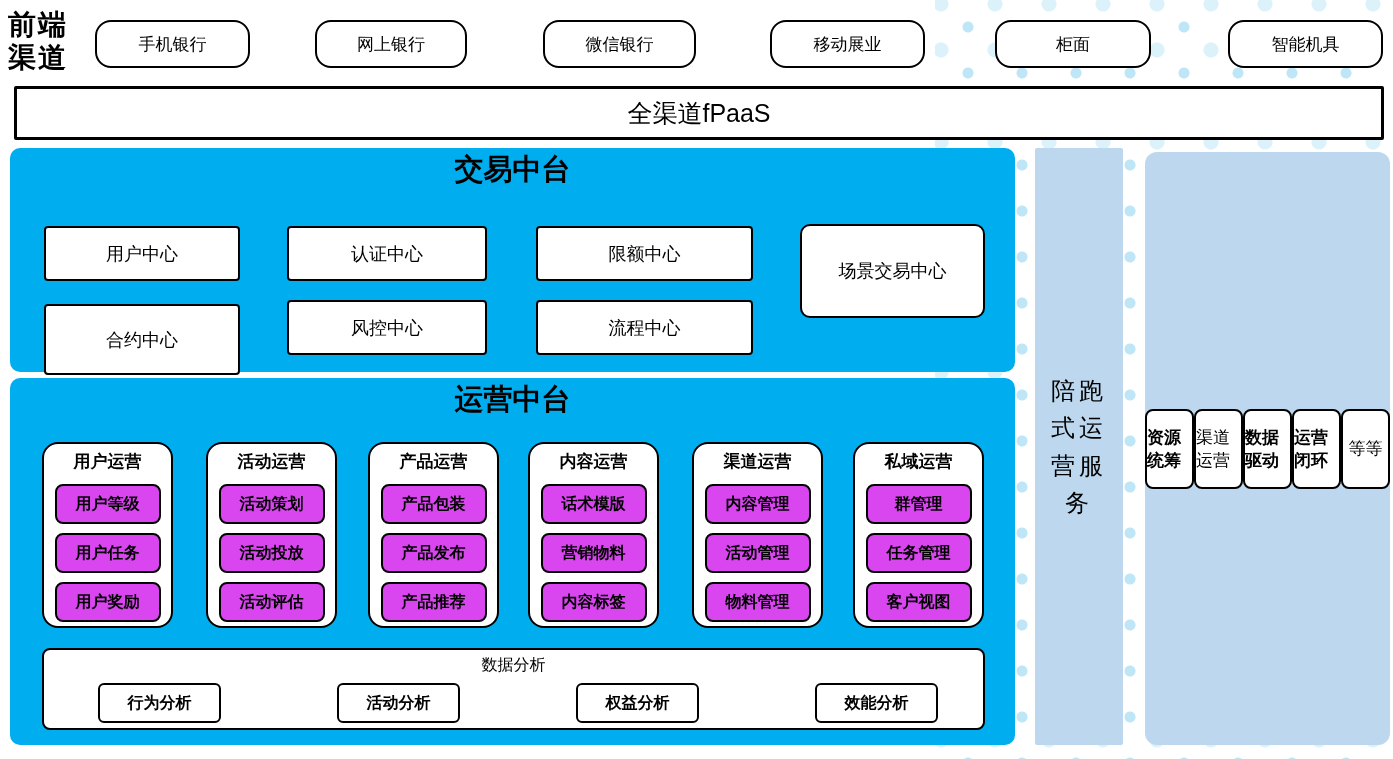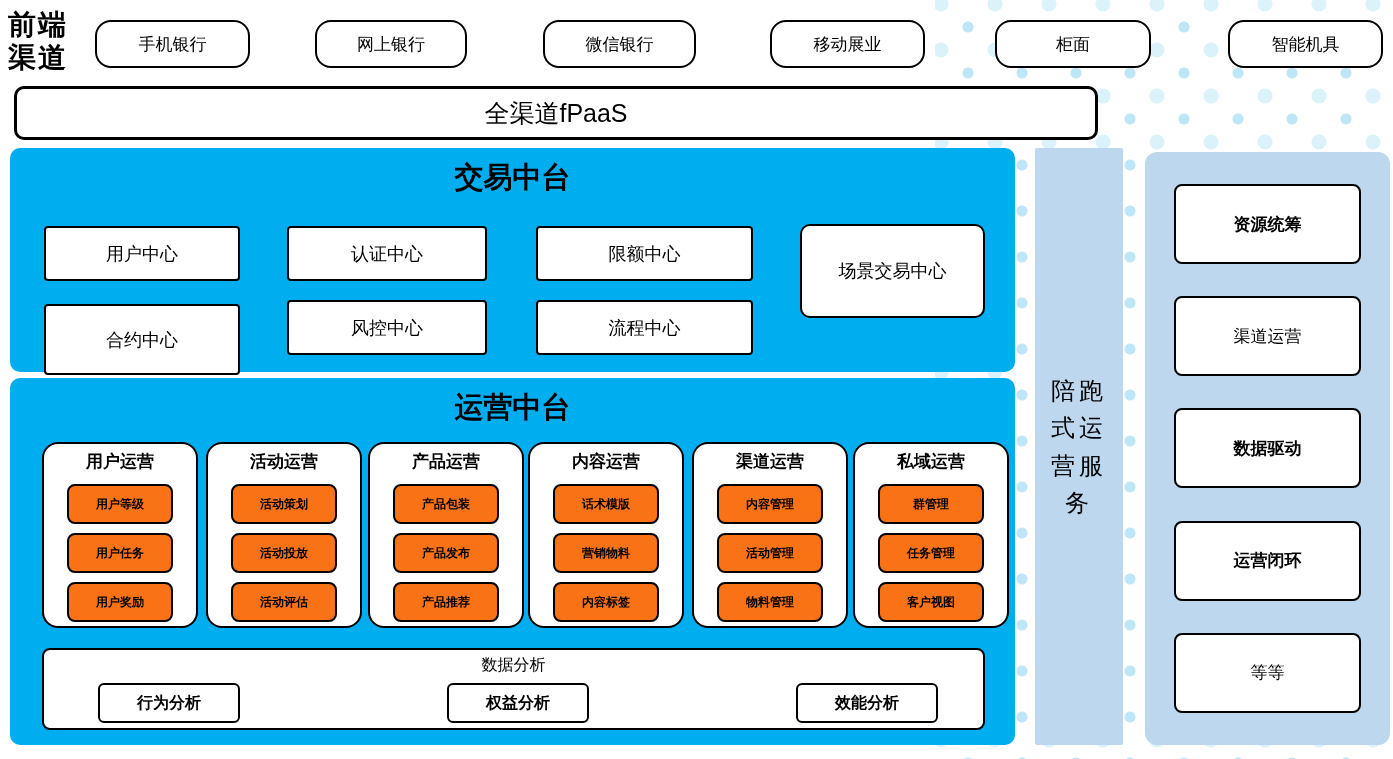--- a/index.html
+++ b/index.html
@@ -34,92 +34,92 @@
   }
   .channel-box {
     position: absolute; top: 20px; height: 48px;
     background: #fff; border: 2px solid #000; border-radius: 16px;
     display: flex; align-items: center; justify-content: center;
     font-size: 17px; font-weight: 500;
   }
 
   
   .fpaas-bar {
-    position: absolute; left: 14px; top: 86px; width: 1084px; height: 54px;
-    background: #fff; border: 3px solid #000; border-radius: 10px;
+    position: absolute; left: 14px; top: 86px; width: 1370px; height: 54px;
+    background: #fff; border: 3px solid #000; border-radius: 2px;
     display: flex; align-items: center; justify-content: center;
     font-size: 25px; font-weight: 500;
   }
 
   
   .panel {
     position: absolute; left: 10px; width: 1005px;
     background: #00AEEF; border-radius: 10px;
   }
   .panel-trade { top: 148px; height: 224px; }
   .panel-ops   { top: 378px; height: 367px; }
   .panel-title {
-    text-align: center; font-size: 29px; font-weight: bold; padding-top: 10px;
+    text-align: center; font-size: 29px; font-weight: bold; padding-top: 2px;
   }
 
   .white-box {
     position: absolute; background: #fff; border: 2.5px solid #000;
     border-radius: 4px; display: flex; align-items: center; justify-content: center;
     font-size: 18px; font-weight: 400;
   }
   .tall-box { border-radius: 10px; }
 
   
   .op-col {
-    position: absolute; top: 64px; height: 186px; width: 156px;
+    position: absolute; top: 64px; height: 186px; width: 131px;
     background: #fff; border: 2.5px solid #000; border-radius: 16px;
     display: flex; flex-direction: column; align-items: center;
     padding: 5px 11px 0 11px;
   }
   .op-col-header { font-size: 17px; font-weight: 600; height: 26px; line-height: 26px; }
   .op-item {
     width: 106px; height: 40px; margin-top: 9px;
-    background: #f97316; border: 2px solid #000; border-radius: 8px;
-    display: flex; align-items: center; justify-content: center;
-    font-size: 12px; font-weight: 600;
+    background: #d946ef; border: 2px solid #000; border-radius: 8px;
+    display: flex; align-items: center; justify-content: center;
+    font-size: 16px; font-weight: 600;
   }
 
   
   .analysis-strip {
     position: absolute; left: 32px; top: 270px; width: 943px; height: 82px;
     background: #fff; border: 2.5px solid #000; border-radius: 8px;
   }
   .analysis-title { text-align: center; font-size: 16px; font-weight: 500; padding-top: 5px; }
   .analysis-row {
     display: flex; justify-content: space-between;
     padding: 7px 45px 0 54px;
   }
   .analysis-box {
-    width: 142px; height: 40px;
+    width: 123px; height: 40px;
     background: #fff; border: 2px solid #000; border-radius: 6px;
     display: flex; align-items: center; justify-content: center;
     font-size: 16px; font-weight: 600;
   }
 
   
   .companion-bar {
     position: absolute; left: 1035px; top: 148px; width: 88px; height: 597px;
     background: #BCD7EE; border-radius: 2px;
     display: flex; align-items: center; justify-content: center;
   }
   .companion-text {
     width: 60px; font-size: 24px; line-height: 1.55; letter-spacing: 4px;
     text-align: center; word-break: break-all; font-weight: 500;
   }
 
   
   .right-panel {
     position: absolute; left: 1145px; top: 152px; width: 245px; height: 593px;
     background: #BCD7EE; border-radius: 12px;
-    display: flex; flex-direction: column; justify-content: space-evenly;
+    display: flex; flex-direction: row; justify-content: space-evenly;
     align-items: center;
   }
   .right-box {
     width: 187px; height: 80px;
     background: #fff; border: 2.5px solid #000; border-radius: 8px;
     display: flex; align-items: center; justify-content: center;
     font-size: 17px; font-weight: 400;
   }
   .right-box.bold { font-weight: bold; }
 </style>
@@ -188,20 +188,21 @@
       <div class="op-col-header">私域运营</div>
       <div class="op-item">群管理</div>
       <div class="op-item">任务管理</div>
       <div class="op-item">客户视图</div>
     </div>
 
     <div class="analysis-strip">
       <div class="analysis-title">数据分析</div>
       <div class="analysis-row">
         <div class="analysis-box">行为分析</div>
+        <div class="analysis-box">活动分析</div>
         <div class="analysis-box">权益分析</div>
         <div class="analysis-box">效能分析</div>
       </div>
     </div>
   </div>
 
   <div class="companion-bar">
     <div class="companion-text">陪跑式运营服务</div>
   </div>
 

